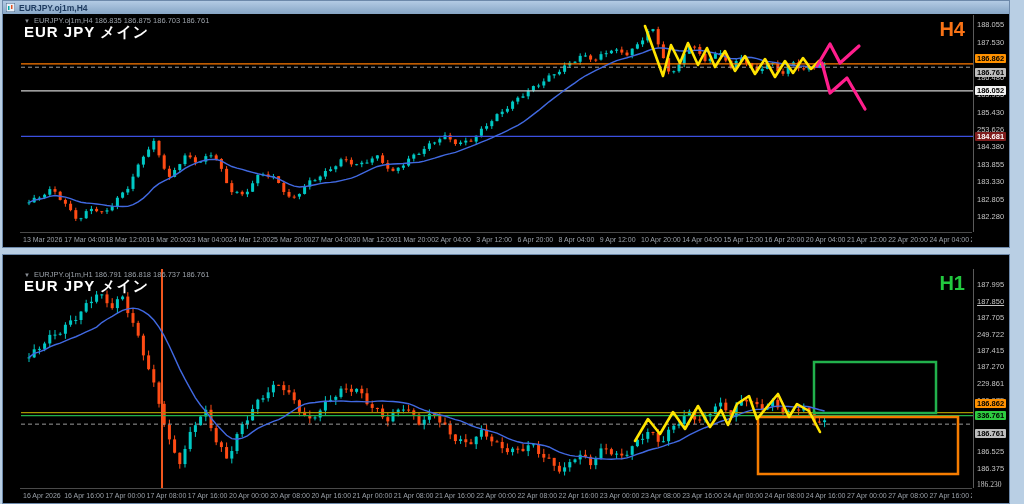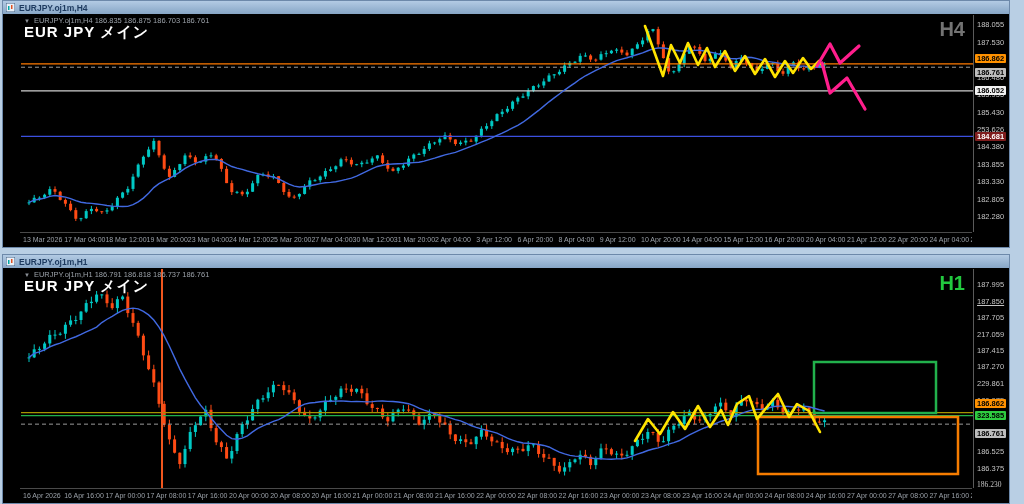--- a/index.html
+++ b/index.html
@@ -39,21 +39,21 @@
       <rect x="5" y="2" width="1.5" height="4" fill="#e05020"></rect>
     </svg>
     <span>EURJPY.oj1m,H4</span>
   </div>
   <div class="chart-client">
     <div class="info-line">
       <span class="dd-glyph">▼</span>
       <span>EURJPY.oj1m,H4  186.835 186.875 186.703 186.761</span>
     </div>
     <div class="watermark">EUR JPY メイン</div>
-    <div class="tf-badge" style="color:#737373;">H4</div>
+    <div class="tf-badge" style="color:#f97316;">H4</div>
     <div class="plot">
       <svg width="981" height="219">
           <line x1="8" y1="184.8608825059941" x2="8" y2="190.10520551409405" stroke="#00C8C4" stroke-width="1"></line>
           <rect x="6.5" y="187.3814589665658" width="3" height="1" fill="#00C8C4"></rect>
           <line x1="13.2" y1="179.90083278115102" x2="13.2" y2="187.76503942305402" stroke="#00C8C4" stroke-width="1"></line>
           <rect x="11.7" y="182.7962089913389" width="3" height="4.585249975226901" fill="#00C8C4"></rect>
           <line x1="18.4" y1="181.32467045387625" x2="18.4" y2="185.7472506438372" stroke="#00C8C4" stroke-width="1"></line>
           <rect x="16.9" y="182.71213243438993" width="3" height="1" fill="#00C8C4"></rect>
           <line x1="23.599999999999998" y1="178.69504377504683" x2="23.599999999999998" y2="184.07722637158454" stroke="#00C8C4" stroke-width="1"></line>
           <rect x="22.099999999999998" y="179.71769106789682" width="3" height="2.994441366493106" fill="#00C8C4"></rect>
@@ -409,28 +409,20 @@
         <span class="ttick" style="left: 785.8px;">20 Apr 04:00</span>
         <span class="ttick" style="left: 827px;">21 Apr 12:00</span>
         <span class="ttick" style="left: 868.2px;">22 Apr 20:00</span>
         <span class="ttick" style="left: 909.4px;">24 Apr 04:00</span>
         <span class="ttick" style="left: 950.6px;">27 Apr 12:00</span>
       </div>
   </div>
 </div>
 
 <div class="mt-window" style="top:254px; height:250px;">
-  <div class="titlebar">
-    <svg class="win-icon" viewBox="0 0 9 9">
-      <rect x="0" y="0" width="9" height="9" fill="#e9f1f9" stroke="#3d5d80" stroke-width="1"></rect>
-      <rect x="2" y="3" width="1.5" height="4" fill="#00a8a4"></rect>
-      <rect x="5" y="2" width="1.5" height="4" fill="#e05020"></rect>
-    </svg>
-    <span>EURJPY.oj1m,H1</span>
-  </div>
   <div class="chart-client">
     <div class="info-line">
       <span class="dd-glyph">▼</span>
       <span>EURJPY.oj1m,H1  186.791 186.818 186.737 186.761</span>
     </div>
     <div class="watermark">EUR JPY メイン</div>
     <div class="tf-badge" style="color:#22C93F;">H1</div>
     <div class="plot">
       <svg width="981" height="221">
           <line x1="8" y1="84.10849797747926" x2="8" y2="93.03741687681052" stroke="#00C8C4" stroke-width="1"></line>
@@ -748,32 +740,32 @@
           <rect x="793" y="93" width="122" height="51" fill="none" stroke="#22B14C" stroke-width="2.5"></rect>
           <rect x="737" y="148" width="200" height="57" fill="none" stroke="#F57C00" stroke-width="2.5"></rect>
           <polyline points="8,88.40000000000065 13.2,84.35216086583799 18.4,82.85886895932009 23.599999999999998,80.7654261595755 28.799999999999997,77.79330742170968 34,75.76608325619235 39.2,74.19185402271793 44.400000000000006,71.8867618358375 49.60000000000001,69.61051150974377 54.80000000000001,67.74836202810151 60.000000000000014,65.46287842600975 65.20000000000002,62.84849672069392 70.40000000000002,60.533783687319534 75.60000000000002,58.03600707178528 80.80000000000003,53.537381652839265 86.00000000000003,50.244142812954834 91.20000000000003,47.331425203483846 96.40000000000003,44.16806544220632 101.60000000000004,41.429484863368444 106.80000000000004,39.89059040724598 112.00000000000004,39.11376264332019 117.20000000000005,39.89303537121093 122.40000000000005,42.39101015488251 127.60000000000005,45.90664875754071 132.80000000000004,50.96948931194761 138.00000000000003,58.16713143619397 143.20000000000002,66.94930710238738 148.4,77.29408469862493 153.6,88.60281980489897 158.79999999999998,100.09355050756125 163.99999999999997,110.1581526910298 169.19999999999996,119.64060724419838 174.39999999999995,128.8284009949359 179.59999999999994,136.2130975085391 184.79999999999993,142.42100668357418 189.99999999999991,149.021736976824 195.1999999999999,155.23020601564892 200.3999999999999,160.78999172324149 205.59999999999988,166.22277682930135 210.79999999999987,169.59109171259686 215.99999999999986,170.2588712059064 221.19999999999985,169.1636533221184 226.39999999999984,166.85213184421704 231.59999999999982,162.91795513233163 236.7999999999998,159.3962388401464 241.9999999999998,156.98350126660932 247.1999999999998,154.63803747224455 252.39999999999978,152.37564652684546 257.5999999999998,150.61362476395433 262.7999999999998,147.90213308706743 267.9999999999998,144.3374678880077 273.19999999999976,140.99096816210007 278.39999999999975,137.6525826643911 283.59999999999974,135.1108882476687 288.7999999999997,133.99294192799482 293.9999999999997,133.52108720561623 299.1999999999997,132.81807383994914 304.3999999999997,132.23833335449004 309.5999999999997,132.25121733606576 314.79999999999967,132.16143552833768 319.99999999999966,131.89112383226058 325.19999999999965,132.18075983907968 330.39999999999964,132.66015566894168 335.5999999999996,132.5702983328059 340.7999999999996,132.63335572654364 345.9999999999996,132.91505236839237 351.1999999999996,132.63944875021386 356.3999999999996,132.14587163170773 361.59999999999957,132.0576324445932 366.79999999999956,132.33571683597083 371.99999999999955,132.43830614358728 377.19999999999953,133.06442142172693 382.3999999999995,133.7561882840919 387.5999999999995,134.7121804654823 392.7999999999995,136.57907582892224 397.9999999999995,139.14426838622626 403.1999999999995,141.14017215314587 408.39999999999947,142.9260385083871 413.59999999999945,144.53914753373027 418.79999999999944,145.84999981061088 423.99999999999943,147.0441487511826 429.1999999999994,148.89322477623477 434.3999999999994,150.5971202744516 439.5999999999994,151.87677422578088 444.7999999999994,154.03615641425588 449.9999999999994,156.50452334373745 455.19999999999936,158.4454635589848 460.39999999999935,159.8218007153783 465.59999999999934,161.38523898765467 470.79999999999933,162.57216750940245 475.9999999999993,164.15746207313003 481.1999999999993,166.6095214265367 486.3999999999993,169.1972382036977 491.5999999999993,171.0661714404607 496.7999999999993,172.79614747197917 501.99999999999926,173.98822542120993 507.19999999999925,174.29260785726822 512.3999999999993,174.64655181488854 517.5999999999993,175.48585471160217 522.7999999999994,176.4455195461222 527.9999999999994,177.95781609043092 533.1999999999995,180.546053333928 538.3999999999995,183.04628303107006 543.5999999999996,184.90164746393543 548.7999999999996,186.33978051193552 553.9999999999997,187.13981313205667 559.1999999999997,187.33345874159411 564.3999999999997,187.9130984997588 569.5999999999998,189.07176351286424 574.7999999999998,189.5722287937396 579.9999999999999,189.79591345360024 585.1999999999999,190.14715673281347 590.4,190.17665340079964 595.6,189.89127177702505 600.8000000000001,189.7182401255738 606.0000000000001,188.93300022676513 611.2000000000002,187.11471476374183 616.4000000000002,185.1501826383978 621.6000000000003,183.48925658322867 626.8000000000003,181.53353210953594 632.0000000000003,179.9733013983004 637.2000000000004,178.90178502458497 642.4000000000004,177.19467191611298 647.6000000000005,175.1645101126622 652.8000000000005,173.5462217834605 658.0000000000006,171.74687907244984 663.2000000000006,168.93440368609413 668.4000000000007,165.9216069017644 673.6000000000007,163.35187097892856 678.8000000000008,160.84796490811982 684.0000000000008,158.72416054180877 689.2000000000008,156.8842858171094 694.4000000000009,154.57234317791966 699.6000000000009,152.4754849269074 704.800000000001,150.85471773921856 710.000000000001,149.07185194258236 715.2000000000011,146.52682030702988 720.4000000000011,144.4140181686804 725.6000000000012,142.6738288448364 730.8000000000012,141.10253785172998 736.0000000000013,140.3278949806721 741.2000000000013,140.18325497400483 746.4000000000013,139.2275460061147 751.6000000000014,137.80480929035193 756.8000000000014,137.16604773500995 762.0000000000015,137.11175085318155 767.2000000000015,137.42892821543293 772.4000000000016,137.92057634555974 777.6000000000016,137.9416718878247 782.8000000000017,137.29714508488564 788.0000000000017,137.72262561582318 793.2000000000018,139.25510008932164 798.4000000000018,140.73252972582912 803.6000000000018,142.04476183805892 " fill="none" stroke="#4169E1" stroke-width="1.4"></polyline>
           <polyline points="614,172 627,150 639,165 652,143 664,160 677,137 689,158 700,141 707,156 716,135 728,127 736,150 757,125 768,148 776,135 788,142 799,163" fill="none" stroke="#FFE400" stroke-width="2.6" stroke-linejoin="round" stroke-linecap="round"></polyline>
         </svg>
     </div>
     <div class="price-axis">
         <span class="ptick" style="top: 11.3px;">187.995</span>
         <span class="ptick" style="top: 27.7333px; text-decoration: underline;">187.850</span>
         <span class="ptick" style="top: 44.1667px;">187.705</span>
-        <span class="ptick" style="top: 60.6px;">217.059</span>
+        <span class="ptick" style="top: 60.6px;">249.722</span>
         <span class="ptick" style="top: 77.0333px; text-align: center;">187.415</span>
         <span class="ptick" style="top: 93.4667px;">187.270</span>
         <span class="ptick" style="top: 109.9px;">229.861</span>
         <span class="ptick" style="top: 126.9px;">186.975</span>
         <span class="ptick" style="top: 143.9px;">186.825</span>
         <span class="ptick" style="top: 160.9px;">186.675</span>
         <span class="ptick" style="top: 177.9px;">186.525</span>
         <span class="ptick" style="top: 194.9px;">186.375</span>
         <span class="ptick" style="top: 211.333px; font-family: Liberation Serif, serif;">186.230</span>
         <span class="plabel" style="top: 130.207px; background: rgb(255, 145, 0); color: rgb(0, 0, 0);">186.862</span>
-        <span class="plabel" style="top: 142.04px; background: rgb(46, 204, 64); color: rgb(0, 0, 0);">323.585</span>
+        <span class="plabel" style="top: 142.04px; background: rgb(46, 204, 64); color: rgb(0, 0, 0);">336.761</span>
         <span class="plabel" style="top: 159.653px; background: rgb(189, 189, 189); color: rgb(0, 0, 0);">186.761</span>
       </div>
     <div class="time-axis">
         <span class="ttick" style="left: 3px;">16 Apr 2026</span>
         <span class="ttick" style="left: 44.2px;">16 Apr 16:00</span>
         <span class="ttick" style="left: 85.4px;">17 Apr 00:00</span>
         <span class="ttick" style="left: 126.6px;">17 Apr 08:00</span>
         <span class="ttick" style="left: 167.8px;">17 Apr 16:00</span>
         <span class="ttick" style="left: 209px;">20 Apr 00:00</span>
         <span class="ttick" style="left: 250.2px;">20 Apr 08:00</span>

